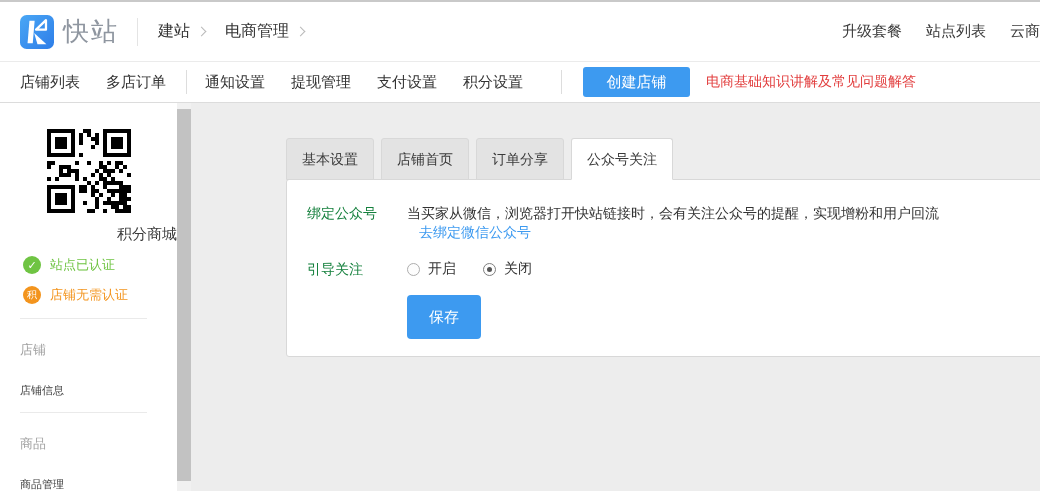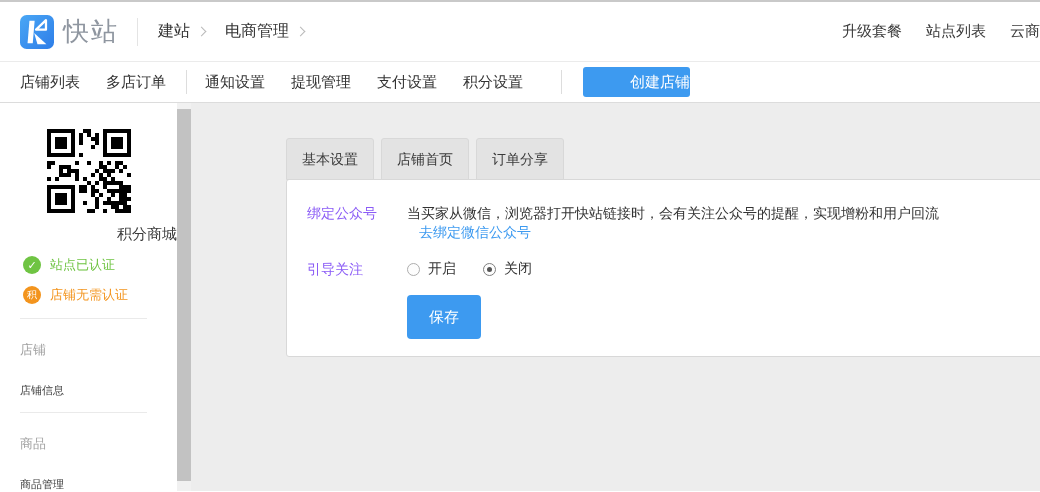--- a/index.html
+++ b/index.html
@@ -23,21 +23,21 @@
     white-space:nowrap; cursor:pointer; }
 
   
   .nav2 { height:41px; display:flex; align-items:center; padding-left:20px;
     background:#fff; border-bottom:1px solid #dcdcdc; }
   .nav2 .nav-item { font-size:15px; color:#333; margin-right:26px; white-space:nowrap; cursor:pointer; }
   .nav2 .nav-sep { width:1px; height:24px; background:#ddd; margin:0 18px 0 -6px; }
   .nav2 .nav-sep2 { width:1px; height:24px; background:#ddd; margin:0 0 0 12px; }
   .create-btn { margin-left:21px; width:107px; height:30px; border:none; border-radius:3px;
     background:#3d9af0; color:#fff; font-size:15px; cursor:pointer;
-    font-family:inherit;text-align:right; }
+    font-family:inherit; }
   .help-link { margin-left:16px; font-size:14px; color:#e23e3e; cursor:pointer; white-space:nowrap; }
 
   
   .body-wrap { display:flex; height:388px; }
 
   .sidebar { width:177px; background:#fff; flex:0 0 auto; }
   .qr-wrap { width:84px; margin:26px auto 0; }
   .qr-caption { text-align:right; font-size:15px; color:#3b3b3b; margin-top:8px; }
   .badge-row { display:flex; align-items:center; margin:12px 0 0 23px; }
   .badge-circle { width:18px; height:18px; border-radius:50%; flex:0 0 auto;
@@ -60,21 +60,21 @@
   .tabs { display:flex; position:relative; z-index:2; margin-bottom:-1px; }
   .tab { height:42px; line-height:41px; padding:0 15px; margin-right:7px;
     background:#e3e3e3; border:1px solid #d8d8d8; border-radius:3px 3px 0 0;
     font-size:14px; color:#3a3a3a; cursor:pointer; white-space:nowrap; }
   .tab.active { background:#fff; border-bottom:1px solid #fff; }
 
   .panel { background:#fff; border:1px solid #d8d8d8; border-radius:3px;
     margin-right:-3px; padding:24px 0 17px 20px; min-height:157px; }
   .form-row { display:flex; align-items:flex-start; }
   .form-row + .form-row { margin-top:18px; }
-  .form-label { width:100px; flex:0 0 auto; font-size:14px; color:#8b5cf6; padding-top:1px; }
+  .form-label { width:100px; flex:0 0 auto; font-size:14px; color:#15803d; padding-top:1px; }
   .form-desc { font-size:14px; color:#333; }
   .blue-link { font-size:14px; color:#3d9af0; margin-left:12px; cursor:pointer; white-space:nowrap; }
   .radio-group { display:flex; align-items:center; }
   .radio { width:13px; height:13px; border-radius:50%; border:1px solid #adadad;
     background:#fdfdfd; position:relative; cursor:pointer; flex:0 0 auto; }
   .radio.checked { border-color:#7f7f7f; }
   .radio.checked::after { content:""; position:absolute; left:3px; top:3px;
     width:5px; height:5px; border-radius:50%; background:#555; }
   .radio-label { font-size:14px; color:#333; margin-left:8px; cursor:pointer; }
   .radio-gap { width:27px; }
@@ -117,20 +117,21 @@
 <div class="nav2">
   <span class="nav-item">店铺列表</span>
   <span class="nav-item">多店订单</span>
   <span class="nav-sep"></span>
   <span class="nav-item">通知设置</span>
   <span class="nav-item">提现管理</span>
   <span class="nav-item">支付设置</span>
   <span class="nav-item">积分设置</span>
   <span class="nav-sep2"></span>
   <button class="create-btn">创建店铺</button>
+  <span class="help-link">电商基础知识讲解及常见问题解答</span>
 </div>
 
 <div class="body-wrap">
 
   <div class="sidebar">
     <div class="qr-wrap">
       <svg id="qr-svg" width="84" height="84" viewBox="0 0 21 21" shape-rendering="crispEdges">
           <rect x="9" y="0" width="1" height="1" fill="#000"></rect>
           <rect x="10" y="0" width="1" height="1" fill="#000"></rect>
           <rect x="8" y="1" width="1" height="1" fill="#000"></rect>
@@ -269,20 +270,21 @@
 
   <div class="scrollbar">
     <div class="scroll-thumb"></div>
   </div>
 
   <div class="main">
     <div class="tabs">
       <div class="tab">基本设置</div>
       <div class="tab">店铺首页</div>
       <div class="tab">订单分享</div>
+      <div class="tab active">公众号关注</div>
     </div>
 
     <div class="panel">
       <div class="form-row">
         <div class="form-label">绑定公众号</div>
         <div>
           <span class="form-desc">当买家从微信，浏览器打开快站链接时，会有关注公众号的提醒，实现增粉和用户回流</span><span class="blue-link">去绑定微信公众号</span>
         </div>
       </div>
 

